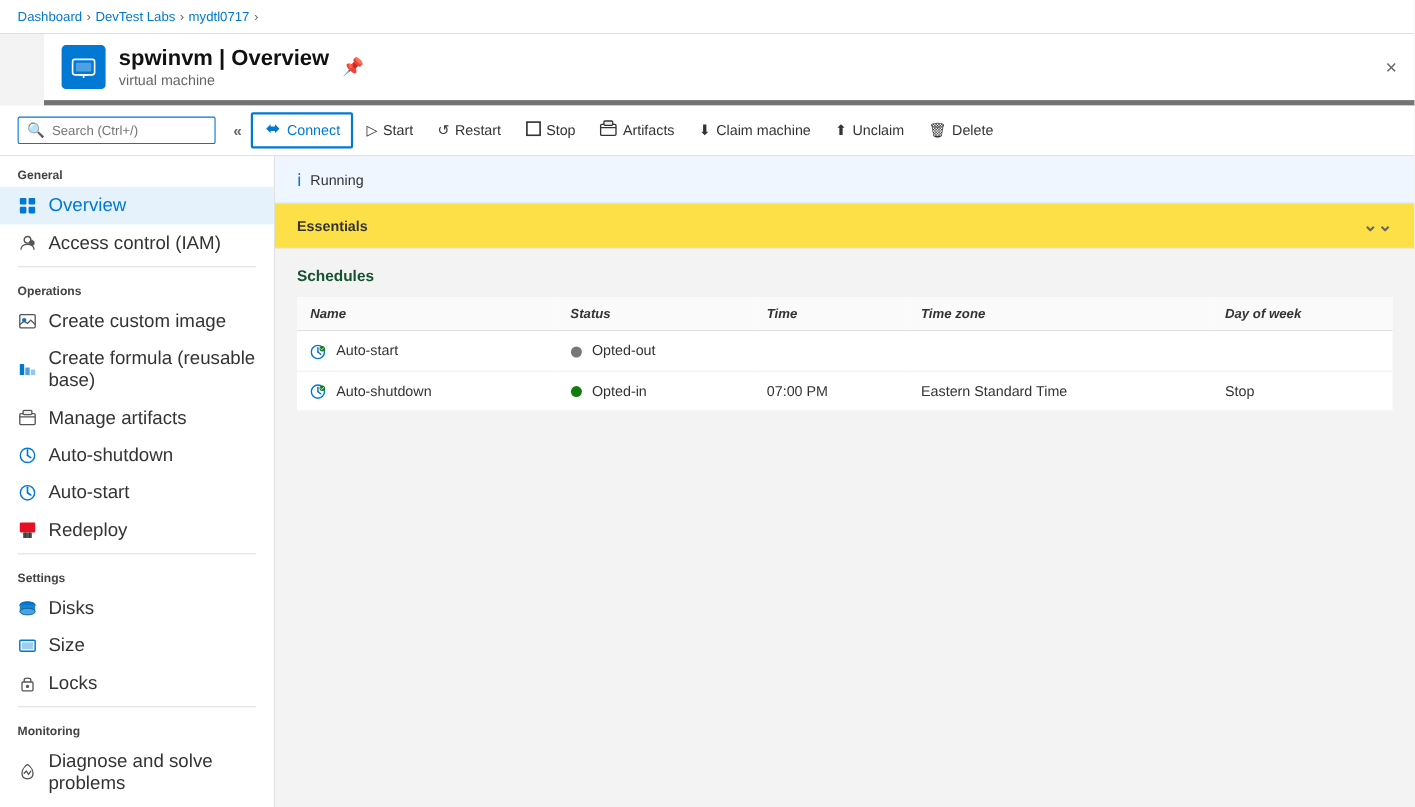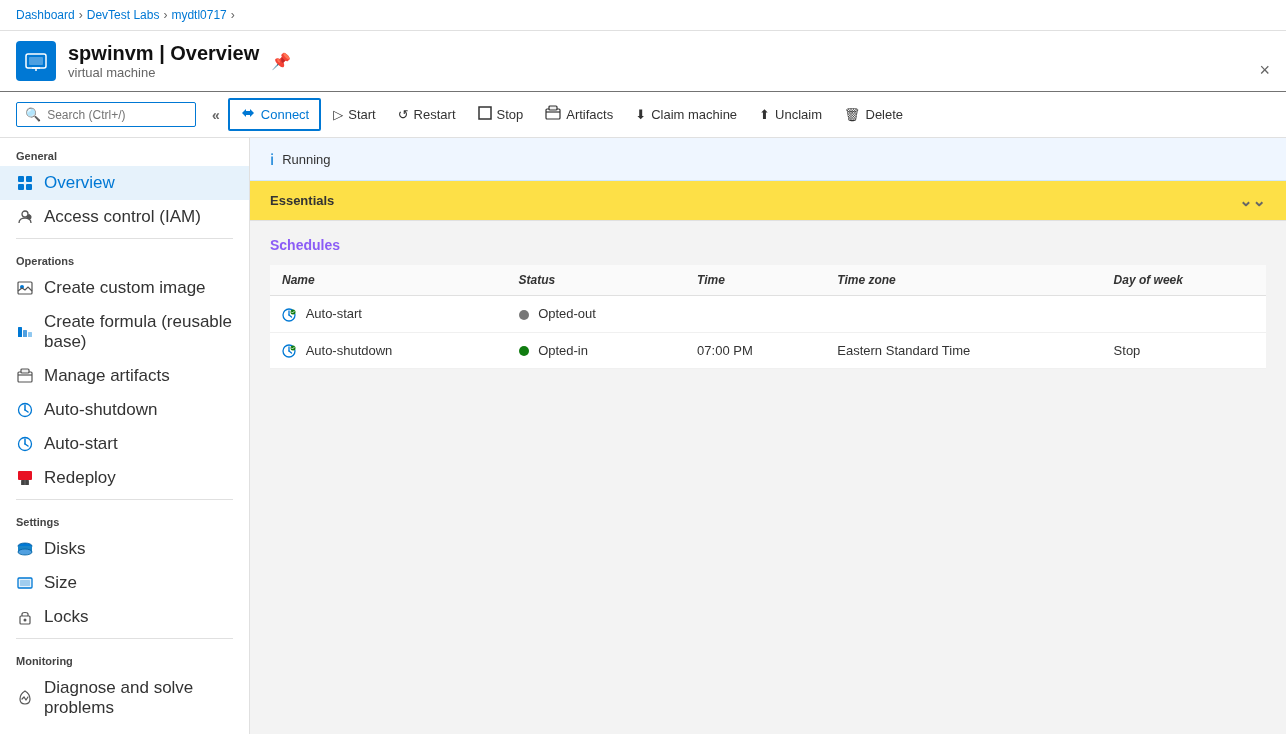--- a/index.html
+++ b/index.html
@@ -9,22 +9,22 @@
     .breadcrumb {
       display: flex; align-items: center; gap: 4px;
       padding: 8px 16px; background: #fff; border-bottom: 1px solid #e0e0e0;
       font-size: 12px; color: #0078d4;
     }
     .breadcrumb span { color: #666; }
     .breadcrumb a { color: #0078d4; text-decoration: none; cursor: pointer; }
 
     
     .header {
-      display: flex; align-items: flex-end; justify-content: space-between;
-      padding: 10px 16px; background: #fff; border-bottom: 1px solid #737373;
+      display: flex; align-items: center; justify-content: space-between;
+      padding: 10px 16px; background: #fff; border-bottom: 5px solid #737373; margin-left: 40px;
     }
     .header-left { display: flex; align-items: center; gap: 12px; }
     .vm-icon {
       width: 40px; height: 40px; background: #0078d4; border-radius: 4px;
       display: flex; align-items: center; justify-content: center; color: white; font-size: 20px;
     }
     .header-title h1 { font-size: 20px; font-weight: 600; color: #111; }
     .header-title p { font-size: 13px; color: #666; }
     .pin-icon { color: #666; cursor: pointer; font-size: 16px; }
     .close-icon { color: #666; cursor: pointer; font-size: 18px; font-weight: 300; }
@@ -86,21 +86,21 @@
     
     .essentials-bar {
       display: flex; align-items: center; justify-content: space-between;
       padding: 10px 20px; background: #fde047; border-bottom: 1px solid #e0e0e0;
       font-size: 13px; font-weight: 600; cursor: pointer;
     }
     .chevron-down { color: #666; font-size: 16px; }
 
     
     .schedules-section { padding: 16px 20px; background: #f3f3f3; }
-    .schedules-title { font-size: 14px; font-weight: 600; margin-bottom: 12px; color: #8b5cf6; }
+    .schedules-title { font-size: 14px; font-weight: 600; margin-bottom: 12px; color: #14532d; }
     .schedules-table { width: 100%; border-collapse: collapse; background: #fff; }
     .schedules-table th {
       text-align: left; padding: 8px 12px; font-size: 12px; font-weight: 600;
       color: #333; border-bottom: 1px solid #e0e0e0; background: #fafafa; font-style: italic;
     }
     .schedules-table td {
       padding: 10px 12px; font-size: 13px; color: #333;
       border-bottom: 1px solid #f0f0f0;
     }
     .status-dot {

